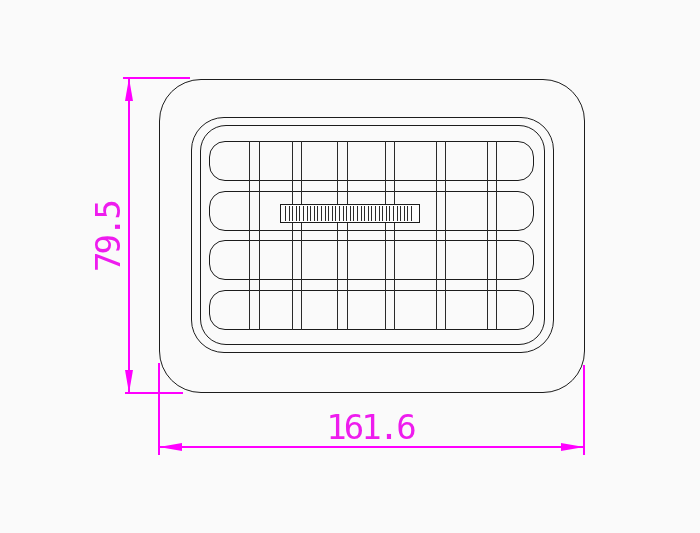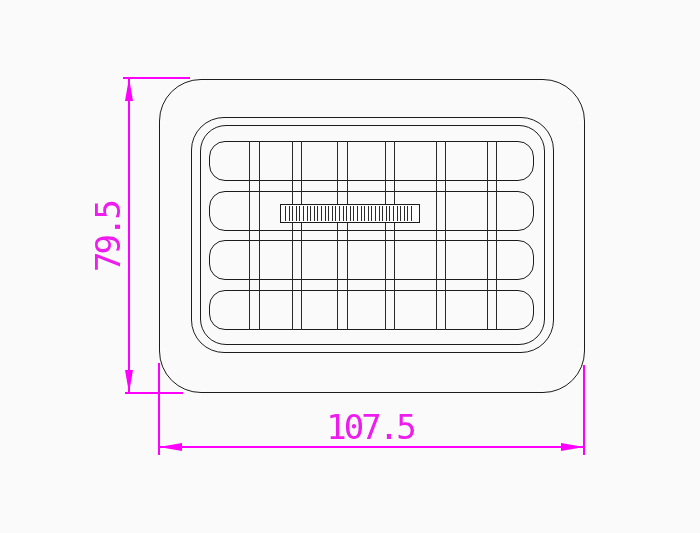--- a/index.html
+++ b/index.html
@@ -144,15 +144,15 @@
   <div class="dim ext-bottom"></div>
   <div class="arrow up"></div>
   <div class="arrow down"></div>
   <div class="dim-text height-label">79.5</div>
 
   <div class="dim dim-h-line"></div>
   <div class="dim ext-left-v"></div>
   <div class="dim ext-right-v"></div>
   <div class="arrow left"></div>
   <div class="arrow right"></div>
-  <div class="dim-text width-label">107.5</div>
+  <div class="dim-text width-label">161.6</div>
 
 </div>
 
 </body></html>

